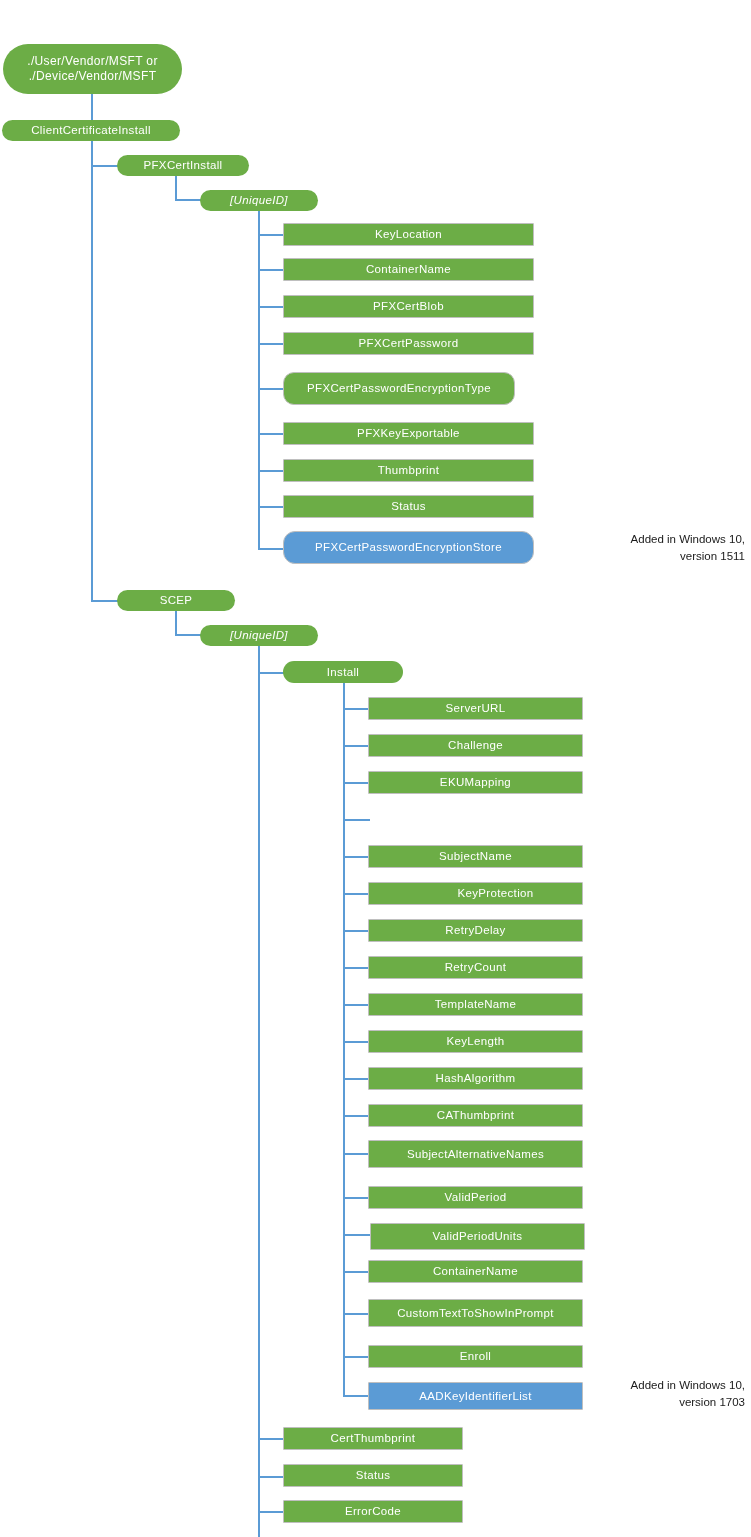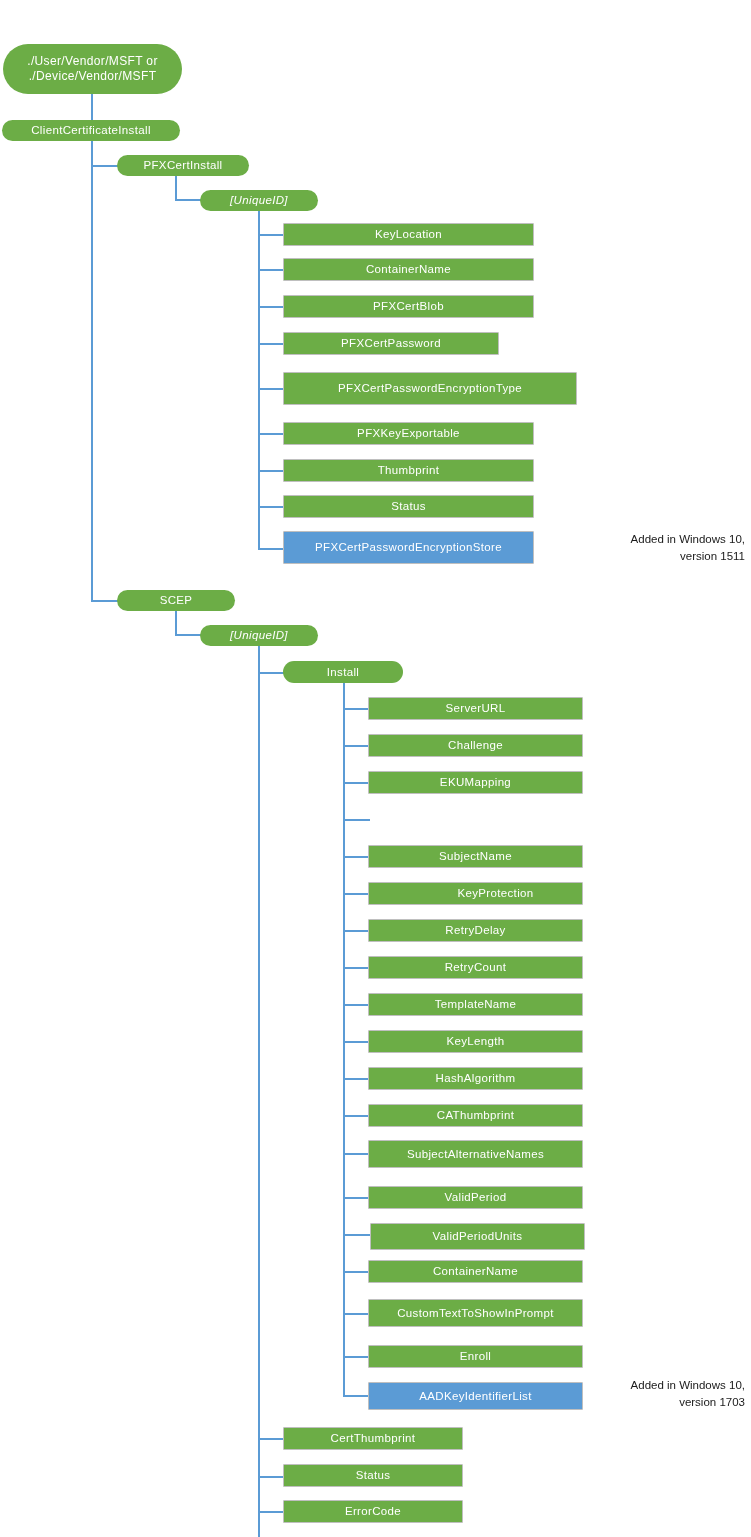--- a/index.html
+++ b/index.html
@@ -127,26 +127,26 @@
 
   <div class="node green rounded" style="left:2px; top:84px; width:178px; height:21px;">ClientCertificateInstall</div>
 
   <div class="node green rounded" style="left:117px; top:119px; width:132px; height:21px;">PFXCertInstall</div>
 
   <div class="node green rounded italic" style="left:200px; top:154px; width:118px; height:21px;">[UniqueID]</div>
 
   <div class="node green rect" style="left:283px; top:187px; width:251px; height:23px;">KeyLocation</div>
   <div class="node green rect" style="left:283px; top:222px; width:251px; height:23px;">ContainerName</div>
   <div class="node green rect" style="left:283px; top:259px; width:251px; height:23px;">PFXCertBlob</div>
-  <div class="node green rect" style="left:283px; top:296px; width:216px; height:23px;">PFXCertPassword</div>
-  <div class="node green rect" style="left:283px; top:336px; width:294px; height:33px;">PFXCertPasswordEncryptionType</div>
+  <div class="node green rect" style="left:283px; top:296px; width:251px; height:23px;">PFXCertPassword</div>
+  <div class="node green rect" style="left:283px; top:336px; width:232px; height:33px;border-radius:11px;">PFXCertPasswordEncryptionType</div>
   <div class="node green rect" style="left:283px; top:386px; width:251px; height:23px;">PFXKeyExportable</div>
   <div class="node green rect" style="left:283px; top:423px; width:251px; height:23px;">Thumbprint</div>
   <div class="node green rect" style="left:283px; top:459px; width:251px; height:23px;">Status</div>
-  <div class="node blue rect" style="left:283px; top:495px; width:251px; height:33px;">PFXCertPasswordEncryptionStore</div>
+  <div class="node blue rect" style="left:283px; top:495px; width:251px; height:33px;border-radius:12px;">PFXCertPasswordEncryptionStore</div>
 
   <div class="annot" style="left:545px; top:495px; width:200px;">Added in Windows 10,
 version 1511</div>
 
   <div class="node green rounded" style="left:117px; top:554px; width:118px; height:21px;">SCEP</div>
   <div class="node green rounded italic" style="left:200px; top:589px; width:118px; height:21px;">[UniqueID]</div>
   <div class="node green rounded" style="left:283px; top:625px; width:120px; height:22px;">Install</div>
 
   <div class="node green rect" style="left:368px; top:661px; width:215px; height:23px;">ServerURL</div>
   <div class="node green rect" style="left:368px; top:698px; width:215px; height:23px;">Challenge</div>

